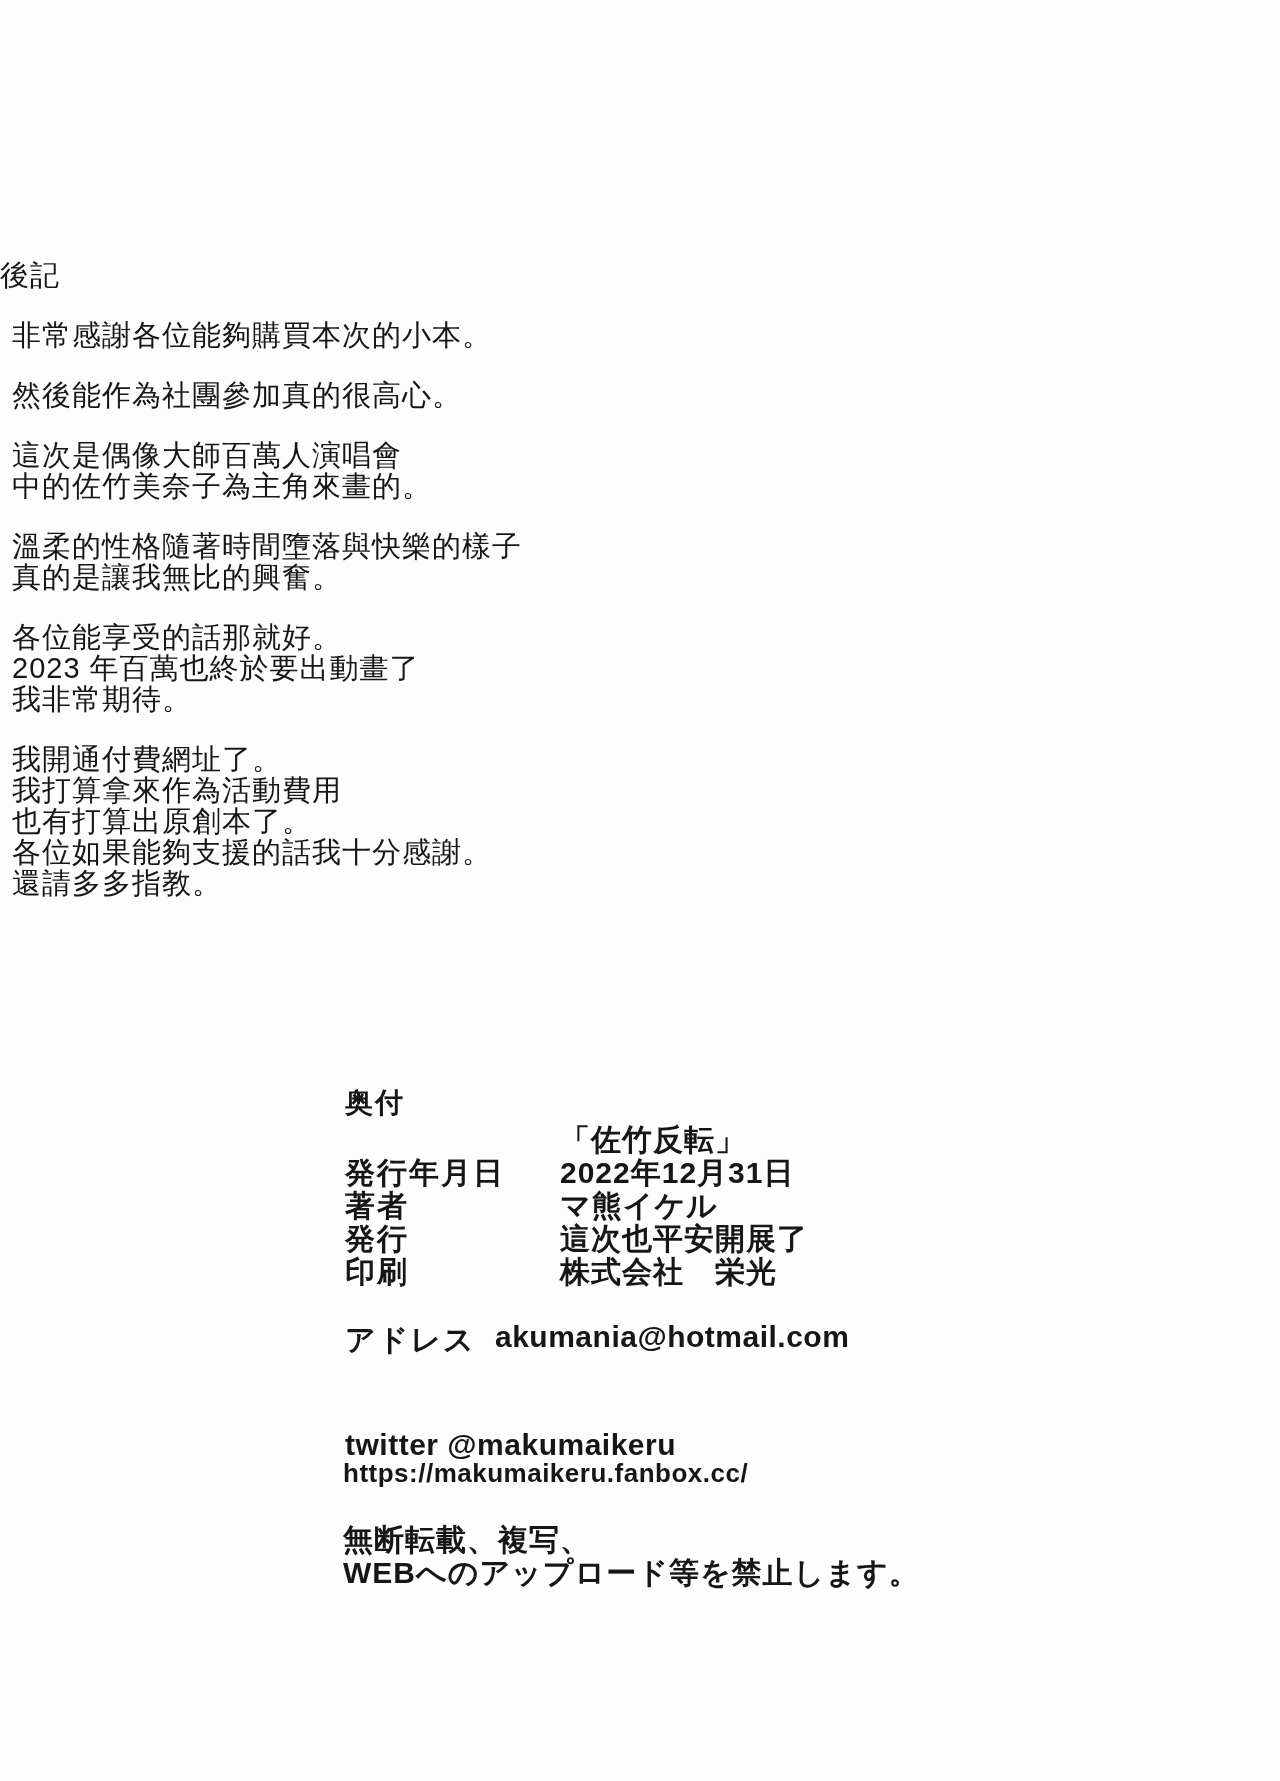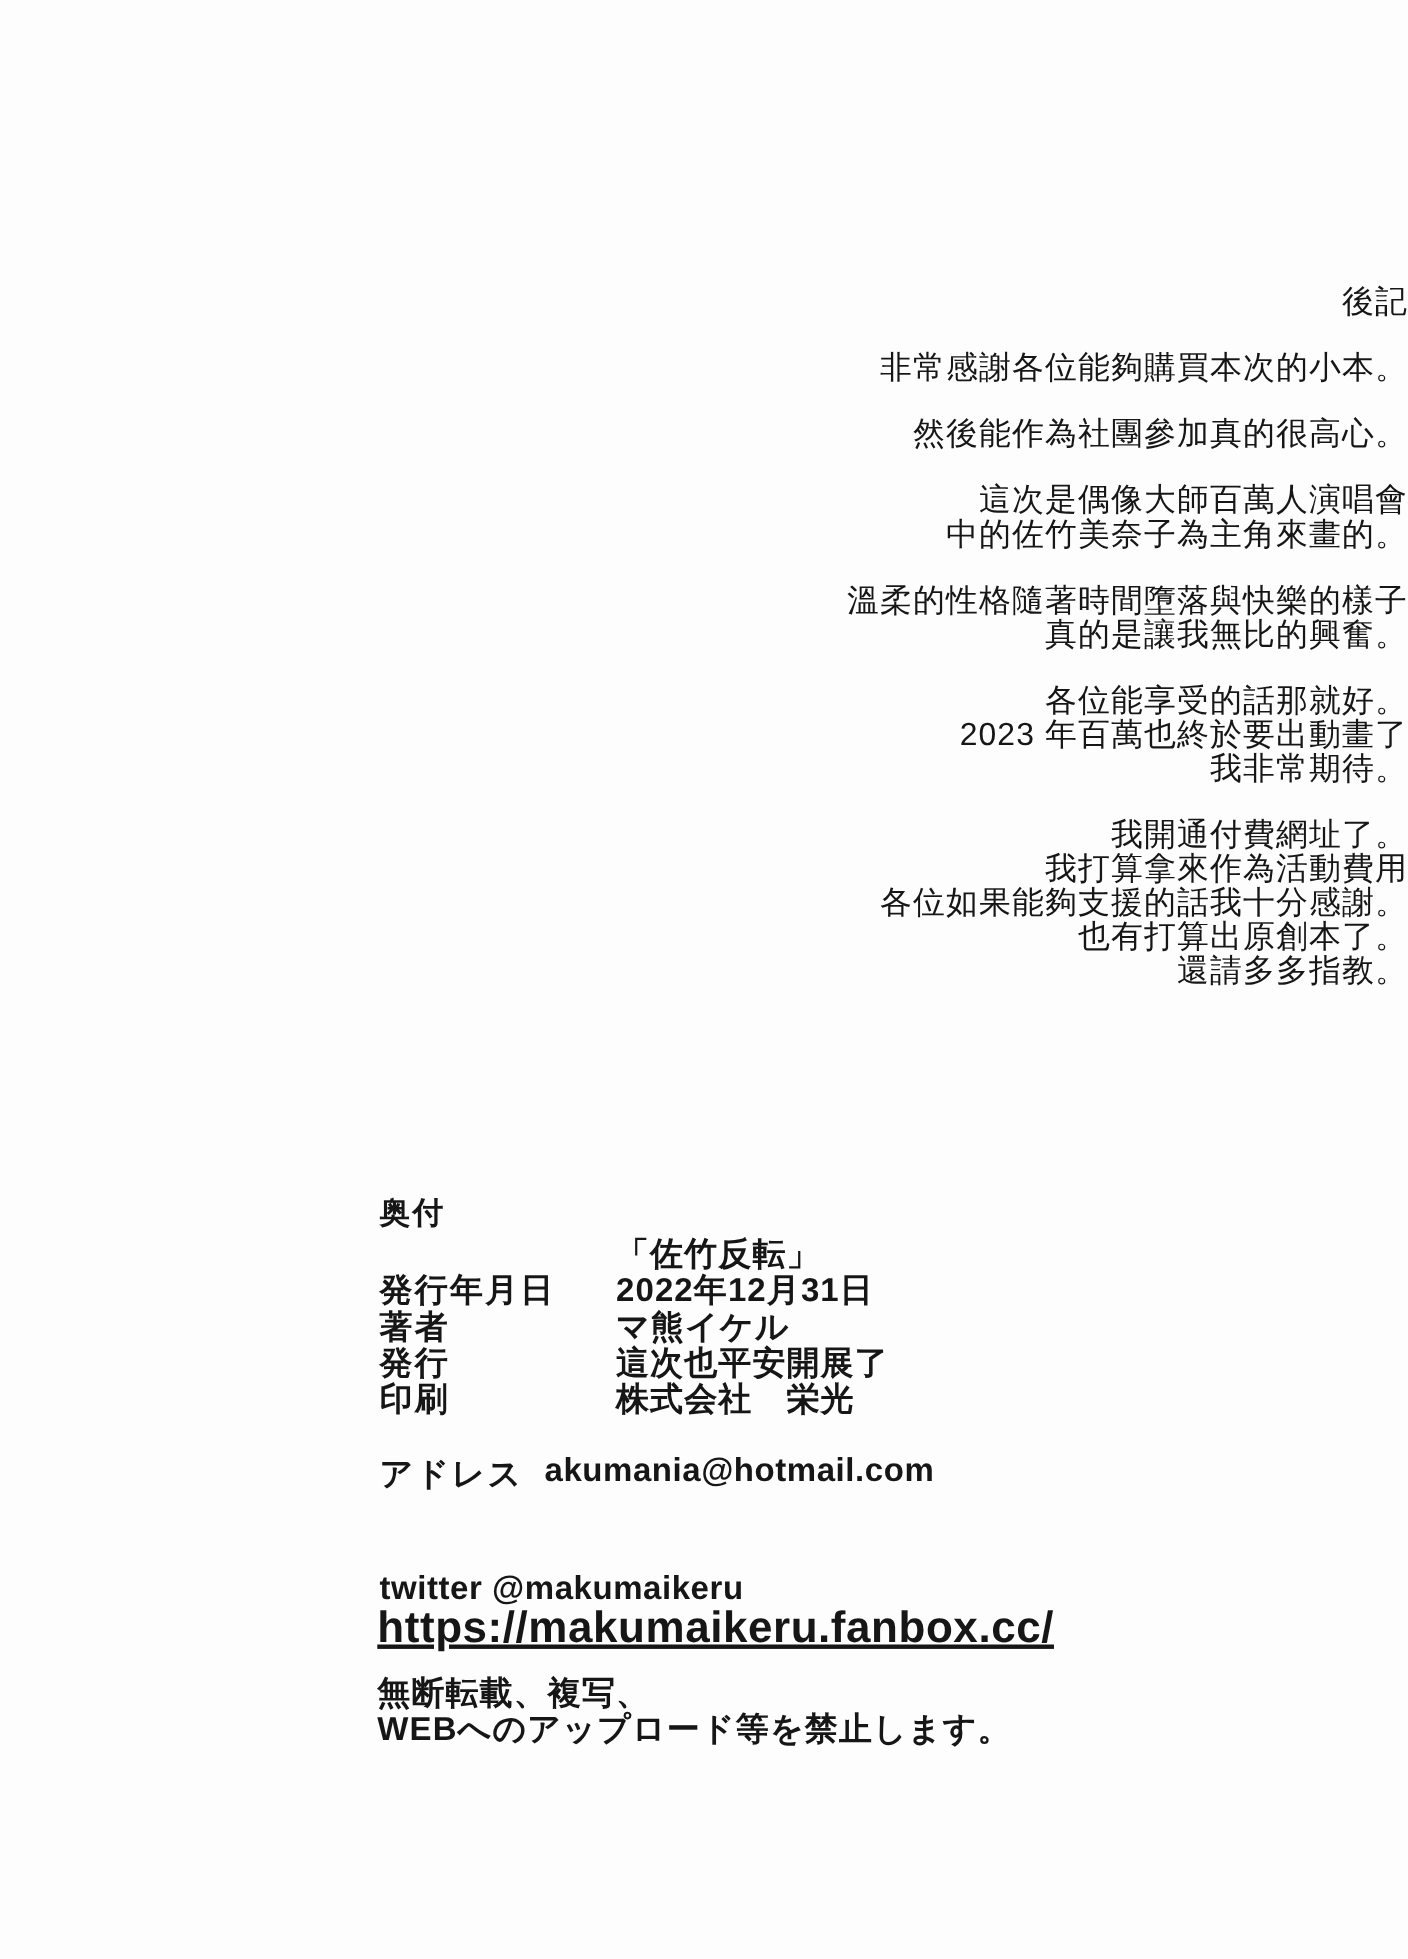--- a/index.html
+++ b/index.html
@@ -16,21 +16,21 @@
     font-family: "Liberation Sans", "DejaVu Sans", sans-serif;
     overflow: hidden;
   }
 
   
   .afterword {
     position: absolute;
     top: 260px;
     left: 0;
     width: 1280px;
-    text-align: right;
+    text-align: left;
     font-size: 29px;
     line-height: 31px;
     letter-spacing: 1px;
     font-weight: 400;
   }
   .aw-title {
     margin: 0 0 29px 0;
     font-size: 29px;
     font-weight: 400;
   }
@@ -88,23 +88,22 @@
     position: absolute;
     left: 345px;
     top: 1428px;
     font-size: 30px;
     letter-spacing: 0.5px;
   }
   .co-url {
     position: absolute;
     left: 343px;
     top: 1458px;
-    font-size: 40px;
+    font-size: 26px;
     letter-spacing: 0.5px;
-    text-decoration: underline;
   }
   .co-notice {
     position: absolute;
     left: 343px;
     top: 1523px;
     font-size: 30px;
     line-height: 33px;
     letter-spacing: 1px;
   }
   .co-notice span { display: block; }
@@ -137,22 +136,22 @@
 
     <p class="aw-para">
       <span class="aw-line">各位能享受的話那就好。</span>
       <span class="aw-line">2023 年百萬也終於要出動畫了</span>
       <span class="aw-line">我非常期待。</span>
     </p>
 
     <p class="aw-para">
       <span class="aw-line">我開通付費網址了。</span>
       <span class="aw-line">我打算拿來作為活動費用</span>
+      <span class="aw-line">也有打算出原創本了。</span>
       <span class="aw-line">各位如果能夠支援的話我十分感謝。</span>
-      <span class="aw-line">也有打算出原創本了。</span>
       <span class="aw-line">還請多多指教。</span>
     </p>
   </section>
 
   <section class="colophon">
     <div class="co-heading">奥付</div>
 
     <div class="co-table">
       <div class="co-row">
         <span class="co-label"></span>

